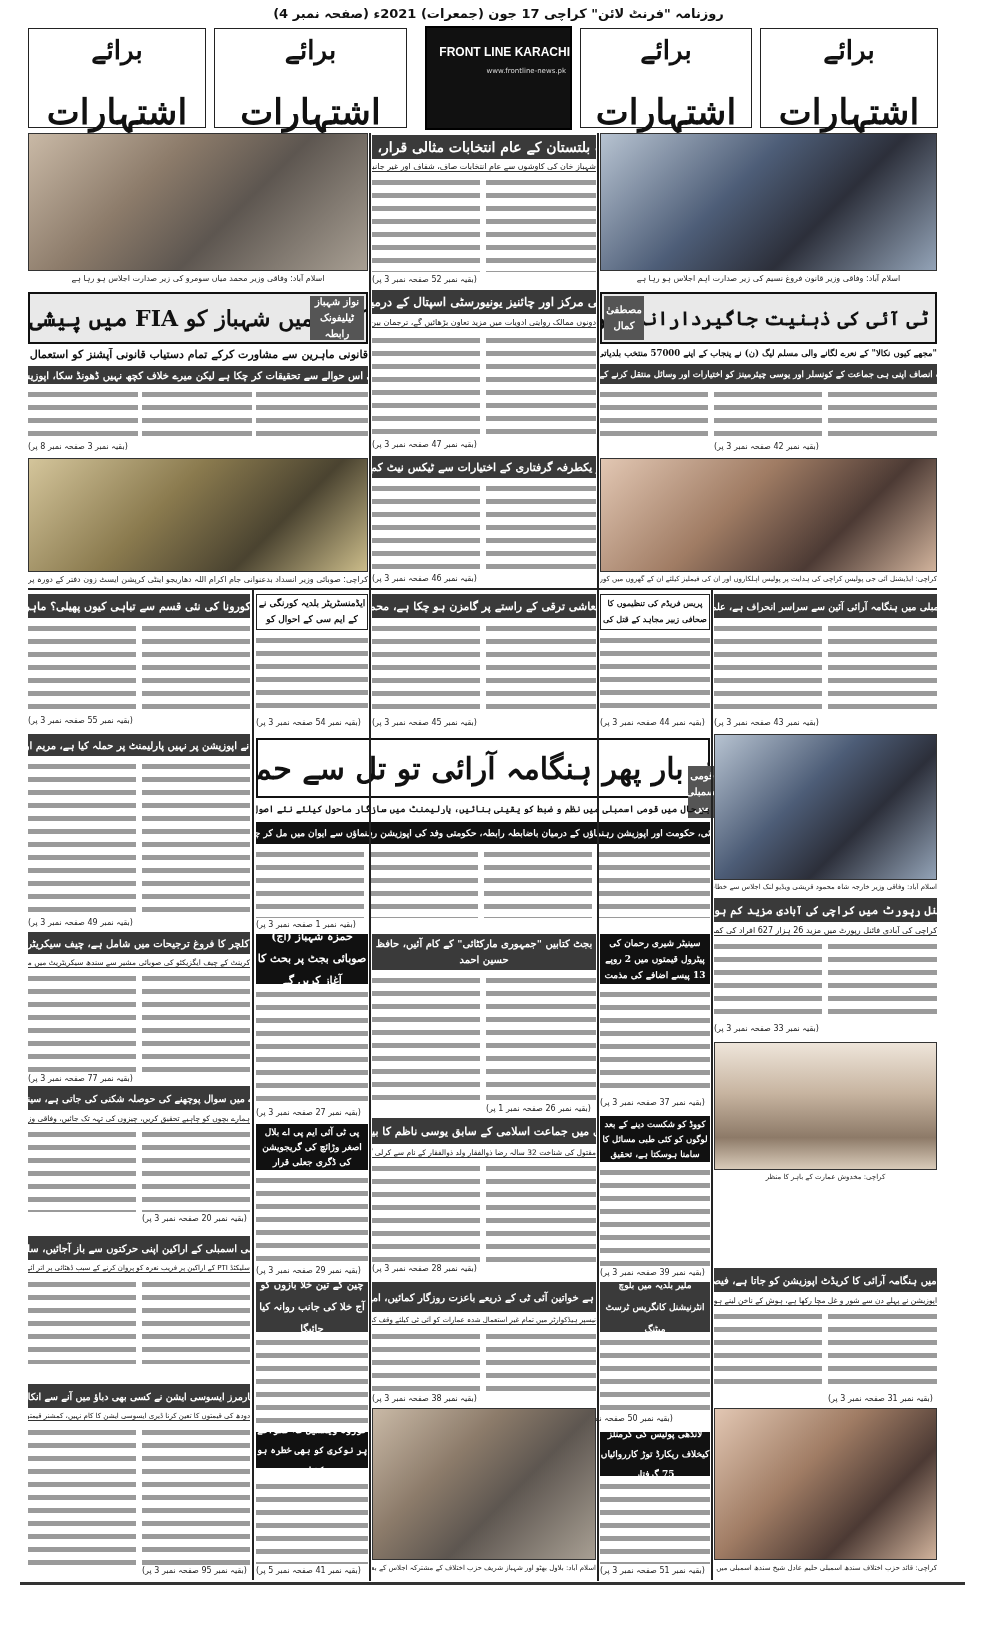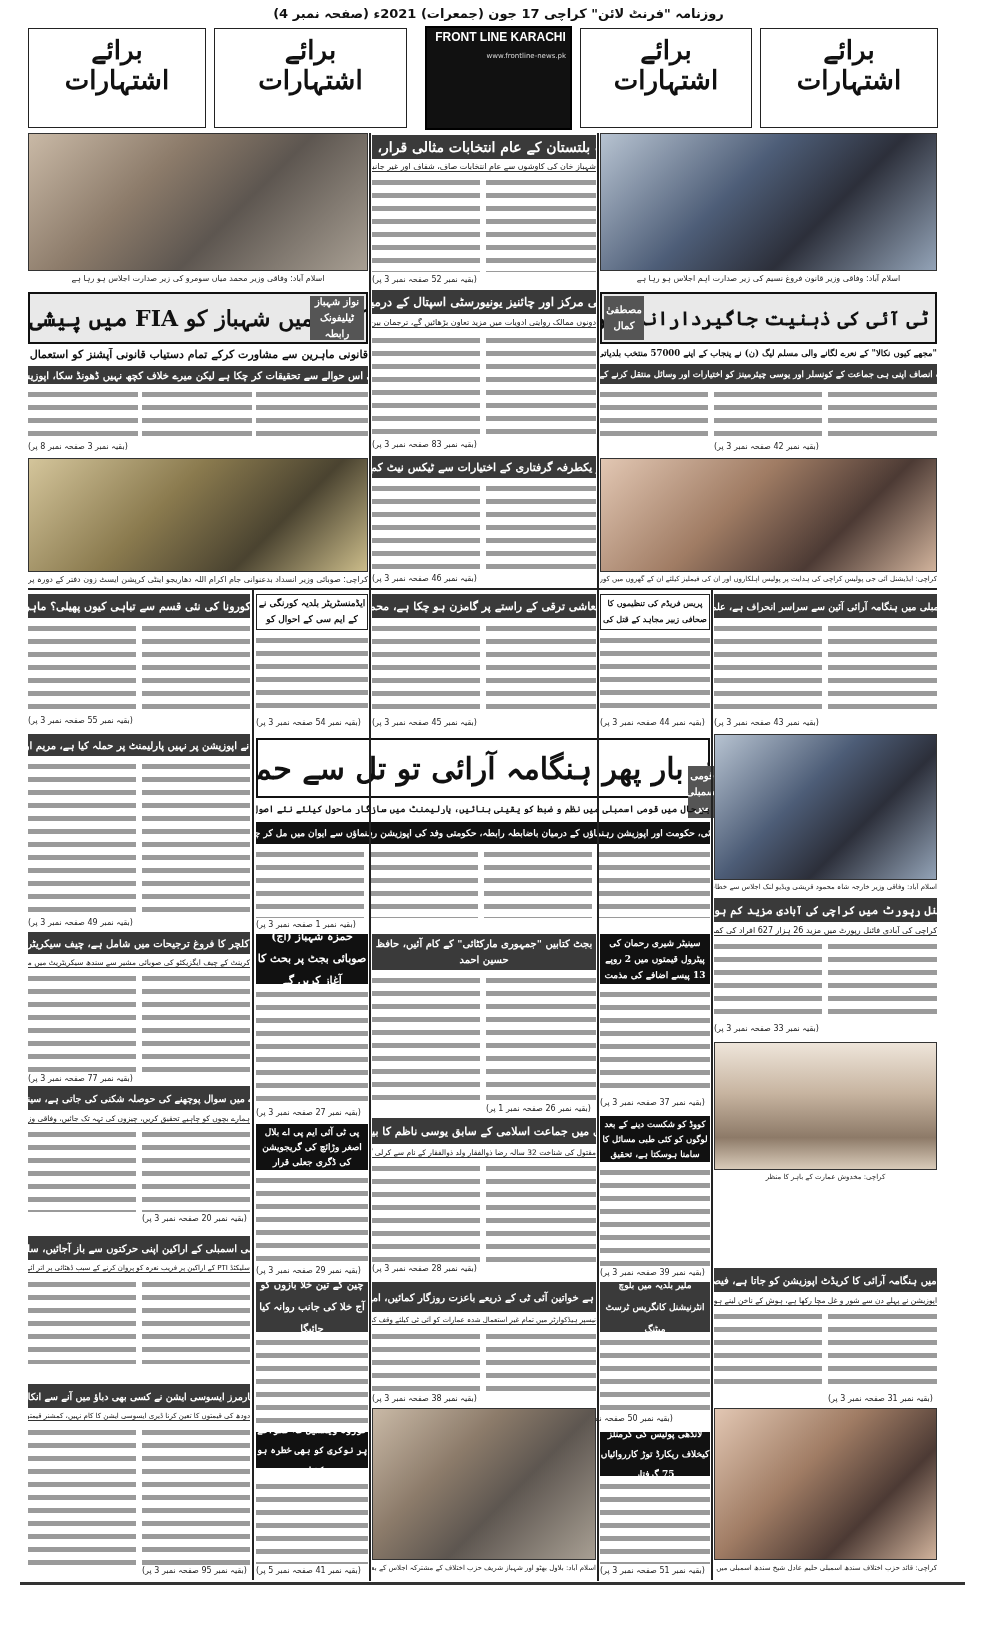--- a/index.html
+++ b/index.html
@@ -2,23 +2,23 @@
 <html><head>
 <meta charset="utf-8">
 <style>
   *{box-sizing:border-box;margin:0;padding:0}
   html,body{width:997px;height:1625px;background:#fff;overflow:hidden}
   body{font-family:"DejaVu Sans",sans-serif;color:#111;position:relative}
   .abs{position:absolute}
   .masthead-line{left:0;top:6px;width:997px;text-align:center;font-size:13px;font-weight:bold;direction:rtl}
   .adbox{border:1.5px solid #222;top:28px;height:100px;text-align:center;font-family:"DejaVu Serif",serif;font-weight:bold;background:#fff}
   .adbox .l1{font-size:26px;margin-top:6px}
-  .adbox .l2{font-size:26px;margin-top:0}
+  .adbox .l2{font-size:35px;margin-top:26px}
   .logo{top:26px;left:425px;width:147px;height:104px;background:#111;color:#fff;text-align:center;border:2px solid #000}
-  .logo .en{font-size:12px;font-weight:bold;color:#fff;text-align:center;padding-left:4px;margin-top:2px;font-family:"Liberation Sans",sans-serif}
+  .logo .en{font-size:12px;font-weight:bold;color:#fff;text-align:right;padding-left:4px;margin-top:17px;font-family:"Liberation Sans",sans-serif}
   .logo .ur{font-family:"DejaVu Serif",serif;font-size:34px;font-weight:bold;margin-top:6px}
   .logo .sm{font-size:7px;text-align:right;padding-right:4px;margin-top:8px;color:#ddd}
   .photo{background:linear-gradient(135deg,#c9b9a6 0%,#8c7b6a 35%,#5d5650 60%,#a89f93 100%);border:1px solid #333}
   .photo.blue{background:linear-gradient(135deg,#b7c3d1 0%,#4d5d77 40%,#2c2f3a 65%,#93a3b7 100%)}
   .photo.police{background:linear-gradient(135deg,#d4c59b 0%,#8a7a4e 40%,#4a4330 70%,#cbbc8a 100%)}
   .photo.bldg{background:linear-gradient(180deg,#eee5da 0%,#c7b4a0 40%,#8d7a68 75%,#d9cbb9 100%)}
   .photo.warm{background:linear-gradient(135deg,#e2c7b3 0%,#a07c64 40%,#4c3a34 70%,#d1b39c 100%)}
   .caption{font-size:8px;direction:rtl;text-align:center;color:#222;white-space:nowrap;overflow:hidden}
   .hl-dark{background:#3a3a3a;color:#fff;font-family:"DejaVu Serif",serif;font-weight:bold;direction:rtl;text-align:center;overflow:hidden;white-space:nowrap;display:flex;align-items:center;justify-content:center}
   .hl-black{background:#111}
@@ -79,21 +79,21 @@
 <div class="abs hl-dark" style="left:28px;top:366px;width:340px;height:18px;font-size:10px">نیب بھی اس حوالے سے تحقیقات کر چکا ہے لیکن میرے خلاف کچھ نہیں ڈھونڈ سکا، اپوزیشن لیڈر</div>
 <div class="abs body-text" style="left:28px;top:388px;width:110px;height:52px"></div>
 <div class="abs body-text" style="left:142px;top:388px;width:110px;height:52px"></div>
 <div class="abs body-text" style="left:256px;top:388px;width:112px;height:52px"></div>
 <div class="abs jump" style="left:28px;top:442px;width:110px">(بقیہ نمبر 3 صفحہ نمبر 8 پر)</div>
 
 <div class="abs hl-dark" style="left:372px;top:290px;width:224px;height:24px;font-size:12px">بین الاقوامی مرکز اور چائنیز یونیورسٹی اسپتال کے درمیان معاہدہ</div>
 <div class="abs sub" style="left:372px;top:318px;width:224px;font-size:8px">دونوں ممالک روایتی ادویات میں مزید تعاون بڑھائیں گے، ترجمان بین الاقوامی مرکز جامعہ کراچی</div>
 <div class="abs body-text" style="left:372px;top:334px;width:108px;height:104px"></div>
 <div class="abs body-text" style="left:486px;top:334px;width:110px;height:104px"></div>
-<div class="abs jump" style="left:372px;top:440px;width:108px">(بقیہ نمبر 83 صفحہ نمبر 3 پر)</div>
+<div class="abs jump" style="left:372px;top:440px;width:108px">(بقیہ نمبر 47 صفحہ نمبر 3 پر)</div>
 
 <div class="abs banner" style="left:600px;top:292px;width:337px;height:52px;font-size:19px">
   <span>ن لیگ اور پی ٹی آئی کی ذہنیت جاگیردارانہ اور وڈیرانہ ہے</span>
 </div>
 <div class="abs tag" style="left:604px;top:296px;width:40px;height:44px;font-size:10px">مصطفیٰ کمال</div>
 <div class="abs hl-plain" style="left:600px;top:348px;width:337px;font-size:8.5px">"مجھے کیوں نکالا" کے نعرے لگانے والی مسلم لیگ (ن) نے پنجاب کے اپنے 57000 منتخب بلدیاتی نمائندوں کیلئے "انہیں کیوں نکالا" کی آواز بلند نہیں کی</div>
 <div class="abs hl-dark" style="left:600px;top:364px;width:337px;height:20px;font-size:8.5px">پیپلز پارٹی، مسلم لیگ ن اور تحریک انصاف اپنی ہی جماعت کے کونسلر اور یوسی چیئرمینز کو اختیارات اور وسائل منتقل کرنے کے لئے تیار نہیں، چیئرمین پی ایس پی</div>
 <div class="abs body-text" style="left:600px;top:388px;width:108px;height:52px"></div>
 <div class="abs body-text" style="left:714px;top:388px;width:108px;height:52px"></div>
 <div class="abs body-text" style="left:828px;top:388px;width:109px;height:52px"></div>

